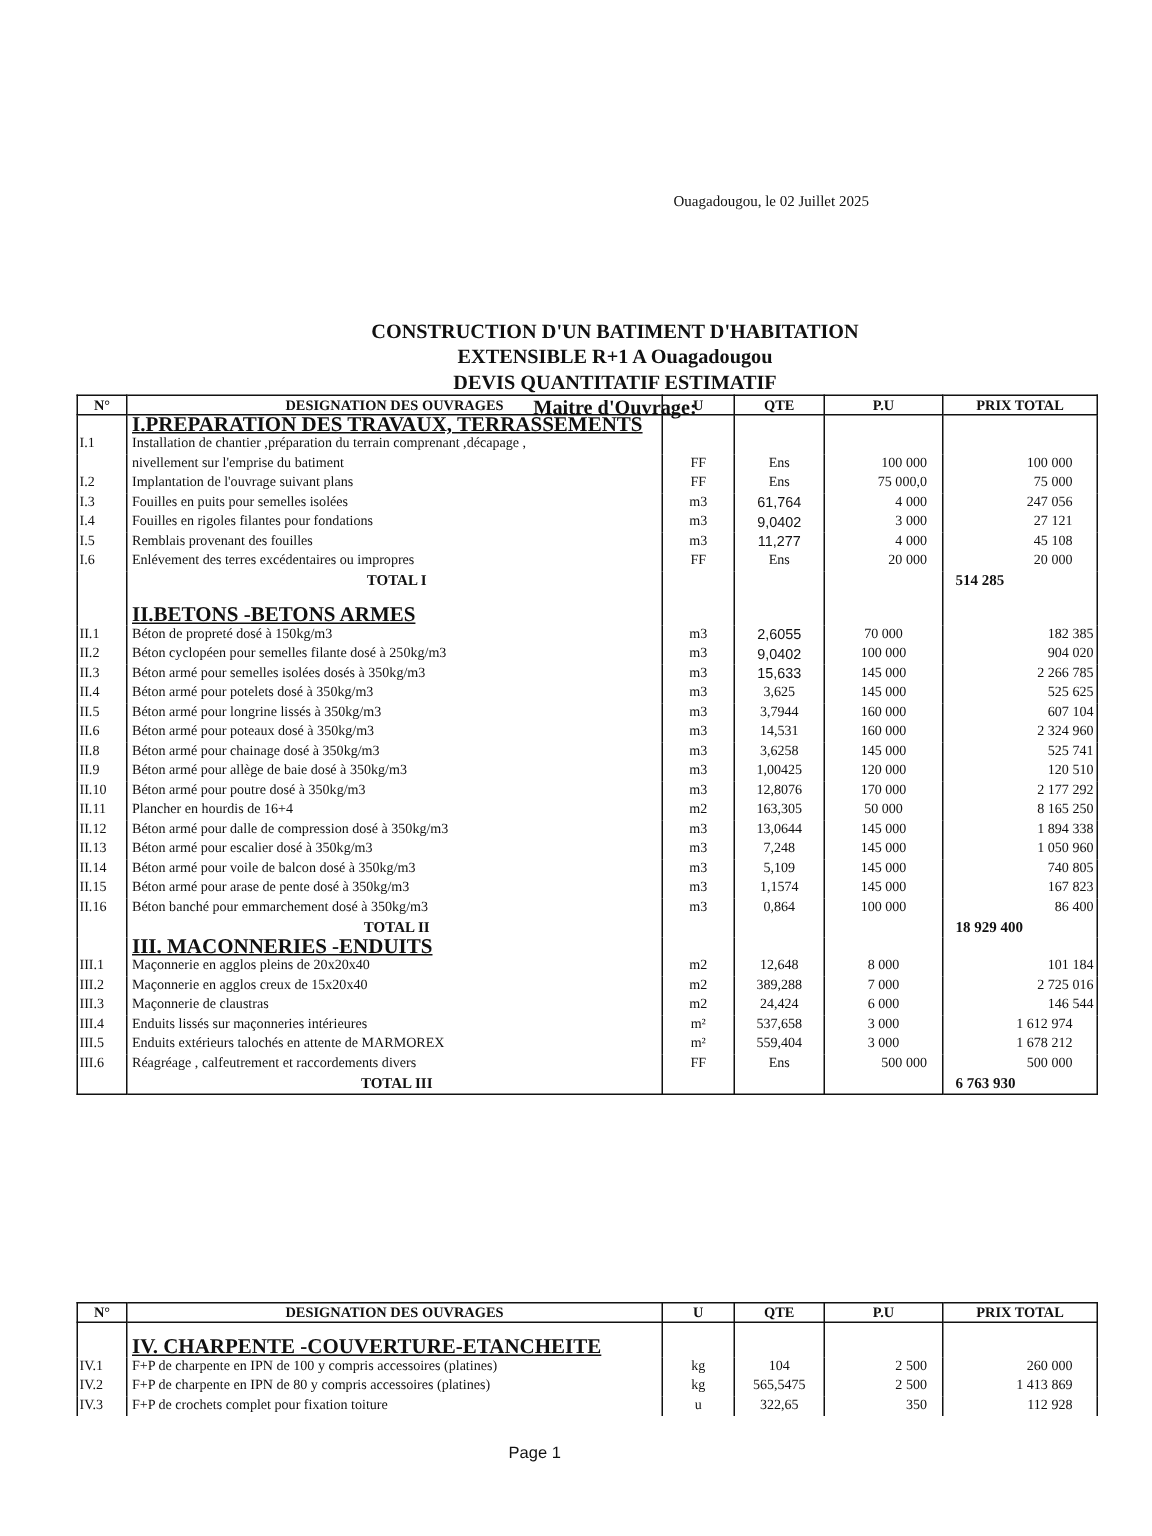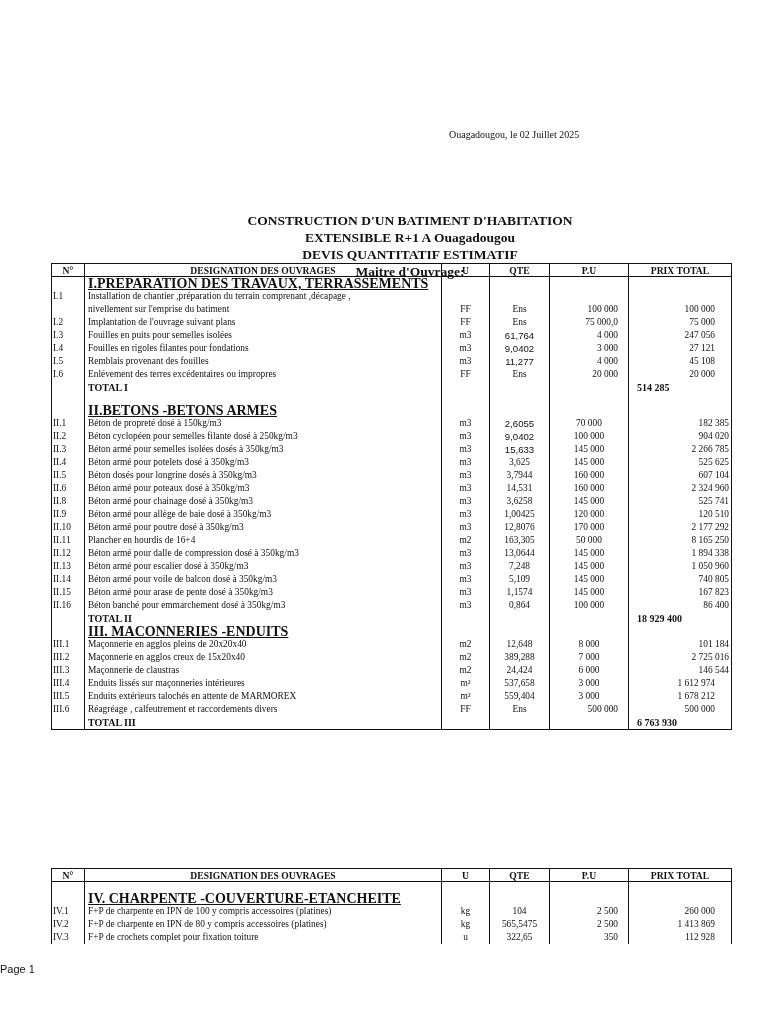--- a/index.html
+++ b/index.html
@@ -25,27 +25,27 @@
   table.devis td.des { padding-left: 3px; }
   table.devis td.u { text-align: center; }
   table.devis td.qte { text-align: center; font-family: "Liberation Sans", "DejaVu Sans", sans-serif; font-size: 9.6px; }
   table.devis td.qte.serif { font-family: "Liberation Serif", serif; font-size: 9.4px; margin-top: 48px; }
   table.devis td.pu { text-align: center; }
   table.devis td.pu.right { text-align: right; padding-right: 10px; }
   table.devis td.pt { text-align: right; padding-right: 16px; }
   table.devis td.pt.edge { padding-right: 2px; }
   table.devis tr.section td.des { font-weight: bold; text-decoration: underline; font-size: 14px; }
   table.devis tr.total td { font-weight: bold; font-size: 10px; }
-  table.devis tr.total td.des { text-align: left; padding-right: 0; }
+  table.devis tr.total td.des { text-align: center; padding-right: 0; }
   table.devis tr.total td.pt { text-align: left; padding-left: 8px; margin-left: 32px; }
   table.devis tr.last td { border-bottom: 1.5px solid #111; }
   table.devis tr.spacer td { height: 10px; }
   #table1 { top: 263px; }
   #table2 { top: 868px; }
-  .footer { position: absolute; top: 963px; left: 0; width: 713px; 
+  .footer { position: absolute; top: 963px; left: 0; width: 713px; text-align: center;
             font-family: "Liberation Sans", "DejaVu Sans", sans-serif; font-size: 11px; }
 </style>
 </head>
 <body>
 
 <div class="date">Ouagadougou, le 02 Juillet 2025</div>
 
 <div class="titles">
   <div>CONSTRUCTION D'UN BATIMENT D'HABITATION</div>
   <div>EXTENSIBLE R+1 A Ouagadougou</div>
@@ -190,21 +190,21 @@
     <tr>
         <td class="no">II.4</td>
         <td class="des">Béton armé pour potelets dosé à 350kg/m3</td>
         <td class="u">m3</td>
         <td class="qte serif">3,625</td>
         <td class="pu">145 000</td>
         <td class="pt edge">525 625</td>
       </tr>
     <tr>
         <td class="no">II.5</td>
-        <td class="des">Béton dosés pour longrine dosés à 350kg/m3</td>
+        <td class="des">Béton armé pour longrine lissés à 350kg/m3</td>
         <td class="u">m3</td>
         <td class="qte serif">3,7944</td>
         <td class="pu">160 000</td>
         <td class="pt edge">607 104</td>
       </tr>
     <tr>
         <td class="no">II.6</td>
         <td class="des">Béton armé pour poteaux dosé à 350kg/m3</td>
         <td class="u">m3</td>
         <td class="qte serif">14,531</td>

